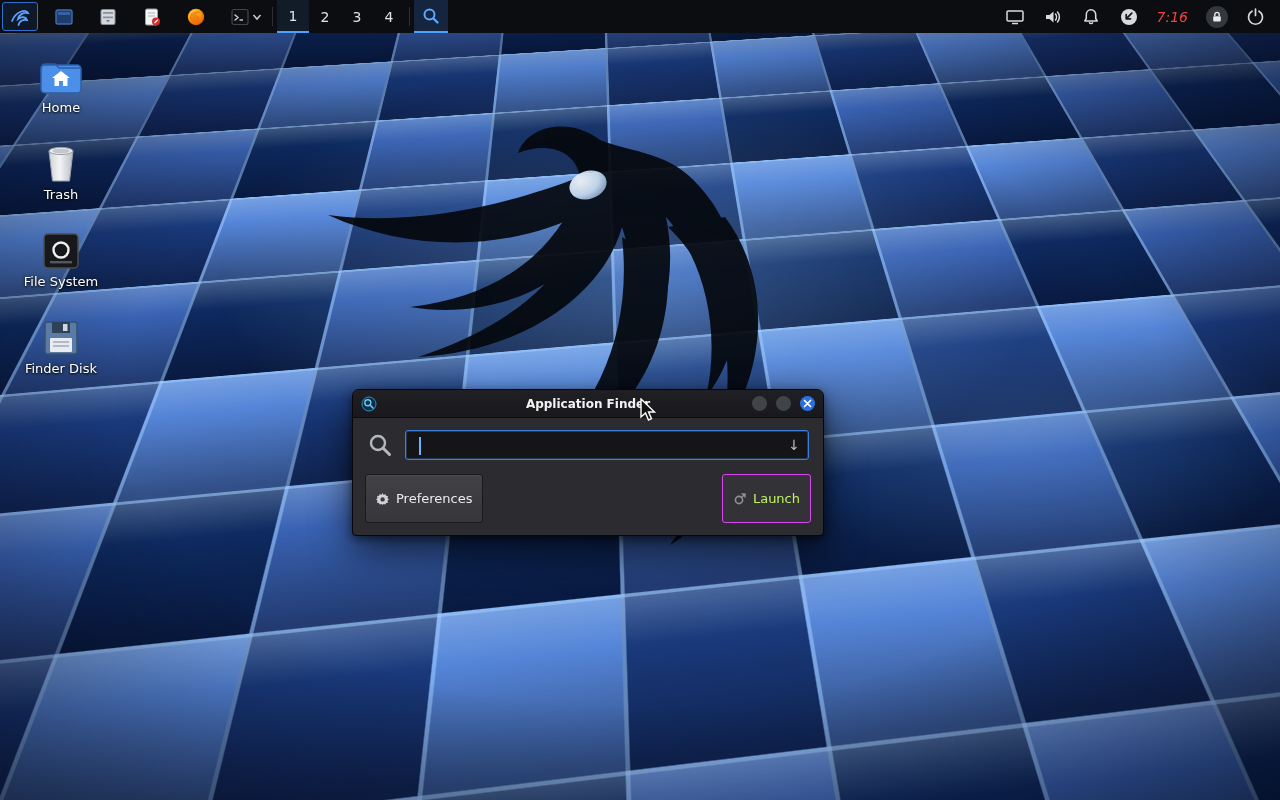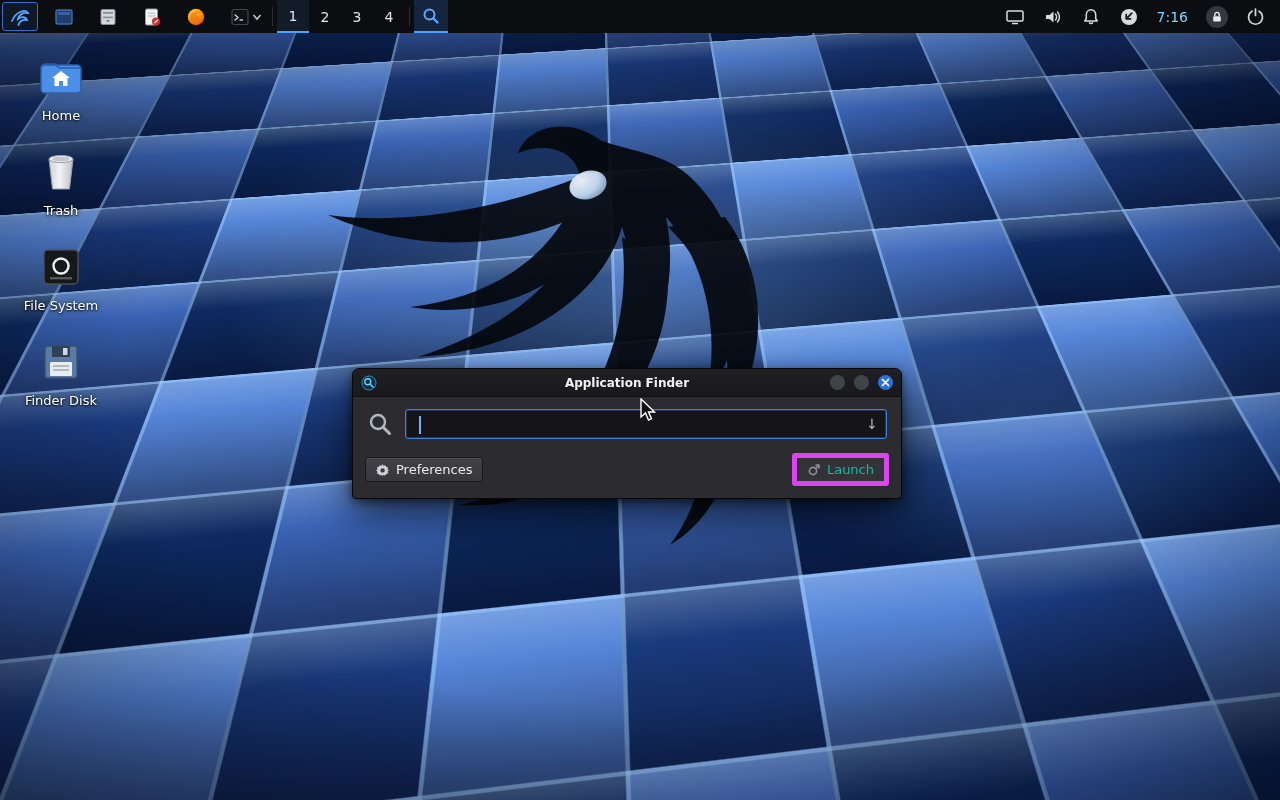--- a/index.html
+++ b/index.html
@@ -29,49 +29,49 @@
   .panel .pgroup { display:flex; align-items:stretch; }
   .pitem { display:flex; align-items:center; justify-content:center; padding:0 6px; position:relative; }
   .kali-btn { margin-left:2px; border:1px solid #2f6fd0; border-radius:3px; margin-top:2px; margin-bottom:2px; background:rgba(47,111,208,0.12); }
   .sep { width:1px; background:#2c2f34; margin:7px 4px; }
   .ws { width:32px; font-size:14px; color:#dfe3e8; cursor:default; }
   .ws.active { border-bottom:2px solid #4da2ff; background:rgba(77,162,255,0.10); }
   .task-btn { width:34px; background:rgba(60,120,230,0.22); border-bottom:2px solid #4da2ff; }
   .spacer { flex:1; }
   .tray { display:flex; align-items:center; gap:4px; padding-right:8px; }
   .tray .pitem { padding:0 7px; }
-  .clock { font-size:14px; color:#7dd3fc; padding:0 8px; }
+  .clock { font-size:14px; color:#ef4444; padding:0 8px;font-style:italic; }
   .circle-badge { width:22px; height:22px; border-radius:50%; background:#34373c; display:flex; align-items:center; justify-content:center; }
 
   
   .desk-icons { position:absolute; left:6px; top:48px; width:110px; display:flex; flex-direction:column; gap:14px; z-index:5; }
-  .desk-icon { display:flex; flex-direction:column; align-items:center; gap:8px; padding:6px 2px; border-radius:4px; cursor:default; }
+  .desk-icon { display:flex; flex-direction:column; align-items:center; padding:6px 2px; border-radius:4px; cursor:default; }
   .desk-icon .glyph { width:46px; height:46px; display:flex; align-items:center; justify-content:center; }
   .desk-icon .lbl { font-size:13px; color:#ffffff; text-shadow:0 1px 2px rgba(0,0,0,0.9), 0 0 4px rgba(0,0,0,0.7); text-align:center; }
 
   
-  .finder { position:absolute; left:352px; top:368px; width:550px; z-index:40; border-radius:7px 7px 4px 4px;
+  .finder { position:absolute; left:352px; top:389px; width:472px; z-index:40; border-radius:7px 7px 4px 4px;
     background:#2c2c30; border:1px solid #070708; box-shadow:0 14px 38px rgba(0,0,0,0.65), 0 3px 10px rgba(0,0,0,0.5); }
   .titlebar { height:28px; background:linear-gradient(#202024,#19191d); border-radius:6px 6px 0 0;
     display:flex; align-items:center; padding:0 8px; position:relative; border-bottom:1px solid #0c0c0e; }
   .title { position:absolute; left:0; right:0; text-align:center; font-size:12px; font-weight:bold; color:#f2f2f2; pointer-events:none; }
   .win-controls { margin-left:auto; display:flex; gap:9px; align-items:center; z-index:2; }
   .wc { width:15px; height:15px; border-radius:50%; background:#404449; display:flex; align-items:center; justify-content:center; cursor:default; }
   .wc.close { background:#2e6fe0; }
   .search-row { display:flex; align-items:center; gap:12px; padding:12px 14px 8px 14px; }
   .search-field { flex:1; height:30px; background:#151517; border:1px solid #3b7edd; border-radius:3px;
     display:flex; align-items:center; padding:0 8px; box-shadow:0 0 0 1px rgba(59,126,221,0.35) inset; position:relative; }
   .search-field input { flex:1; background:transparent; border:none; outline:none; color:#e8e8e8; font-size:14px; font-family:inherit; }
   .caret { position:absolute; left:13px; top:6px; width:1.5px; height:18px; background:#6db2ff; animation:blink 1.1s steps(1) infinite; }
   @keyframes blink { 50% { opacity:0; } }
   .drop-arrow { color:#b9bdc2; font-size:14px; padding-left:6px; cursor:default; }
   .btn-row { display:flex; align-items:center; padding:6px 12px 12px 12px; }
-  .btn { display:inline-flex; align-items:center; gap:6px; font-size:13px; border-radius:3px; padding:4px 10px; cursor:default; }
+  .btn { display:inline-flex; align-items:center; gap:6px; font-size:13px; border-radius:3px; padding:16px 10px; cursor:default; }
   .btn-prefs { background:linear-gradient(#414146,#36363b); border:1px solid #1a1a1c; color:#ececec; box-shadow:0 1px 0 rgba(255,255,255,0.06) inset; }
-  .btn-launch { background:#333337; border:5px solid #d946ef; color:#14b8a6;align-items:flex-end; }
+  .btn-launch { background:#333337; border:1px solid #d946ef; color:#bef264;align-items:flex-end; }
 
   
   .cursor { position:absolute; left:637px; top:398px; z-index:99; pointer-events:none; }
 </style>
 </head>
 <body>
 
 <div class="wallpaper">
   <div class="cube-grid"></div>
   <div class="sheen"></div>

